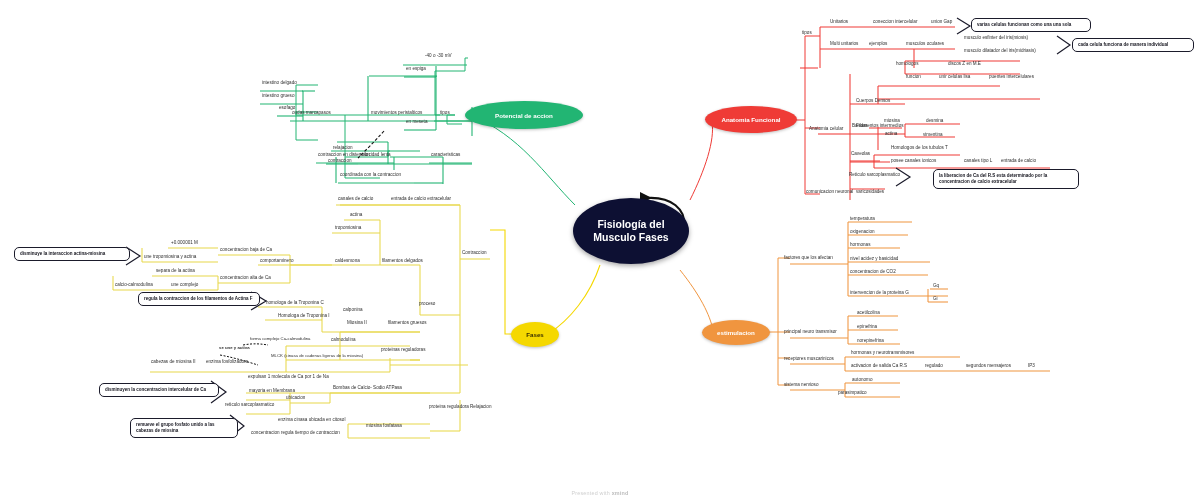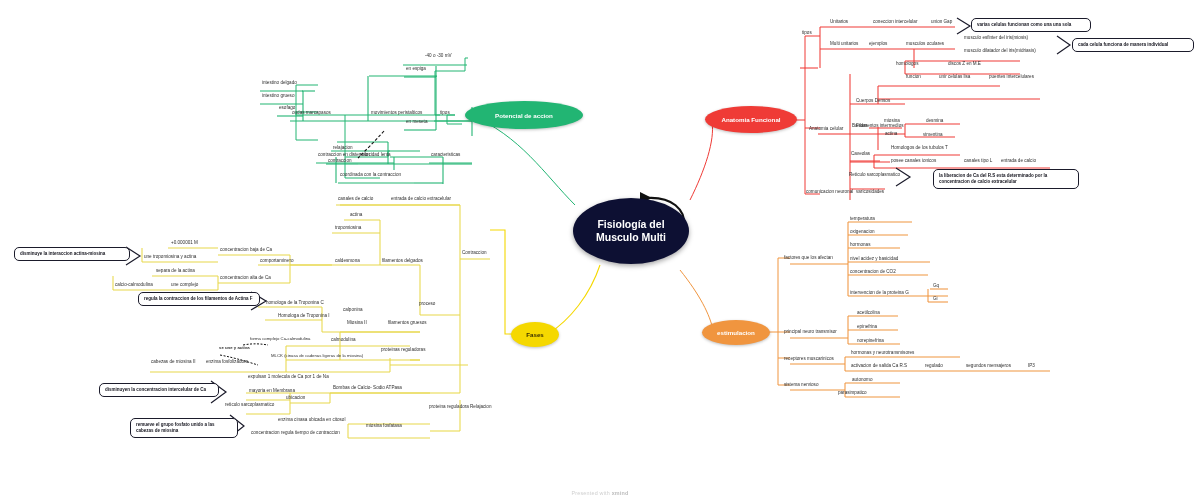--- a/index.html
+++ b/index.html
@@ -269,21 +269,21 @@
     <polygon points="640,192 652,198 640,204" fill="#111111"></polygon>
 
     <g fill="none" stroke="#111111" stroke-width="1" stroke-dasharray="2 1.5">
       <path d="M243,345 C254,343 262,344 268,345"></path>
       <path d="M220,355 C236,358 248,362 258,365"></path>
     </g>
   </svg>
 
   <div class="root" style="left:573px;top:198px;width:116px;height:66px;">
     <span style="white-space:pre-line;">Fisiología del
-Musculo Multi</span>
+Musculo Fases</span>
   </div>
 
   <div class="main green" style="left:465px;top:101px;width:118px;height:28px;">
     <span>Potencial de accion</span>
   </div>
   <div class="main red" style="left:705px;top:106px;width:92px;height:27px;">
     <span>Anatomia Funcional</span>
   </div>
   <div class="main orange" style="left:702px;top:320px;width:68px;height:25px;">
     <span>estimulacion</span>

